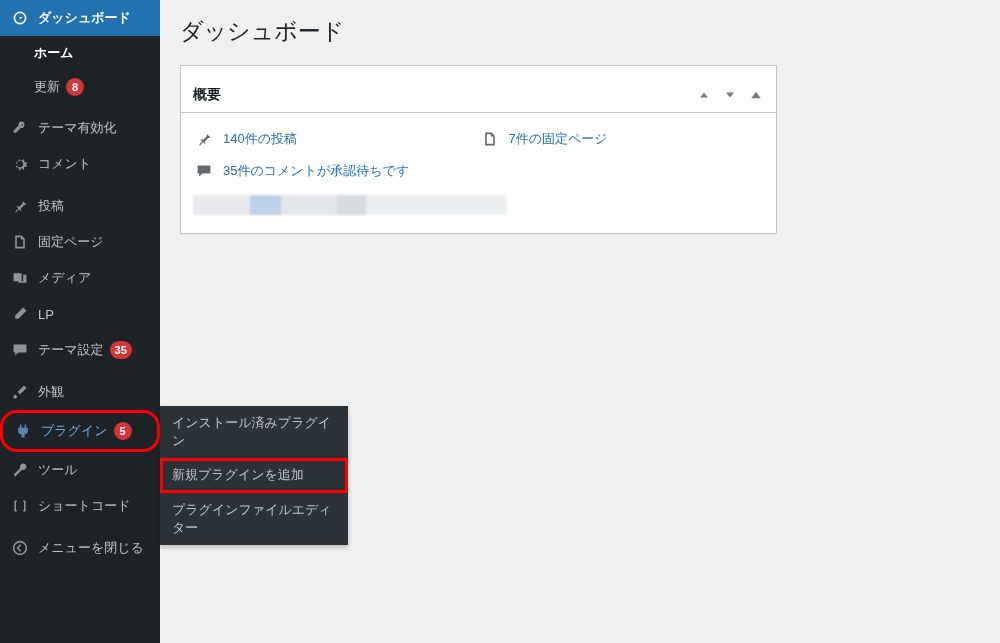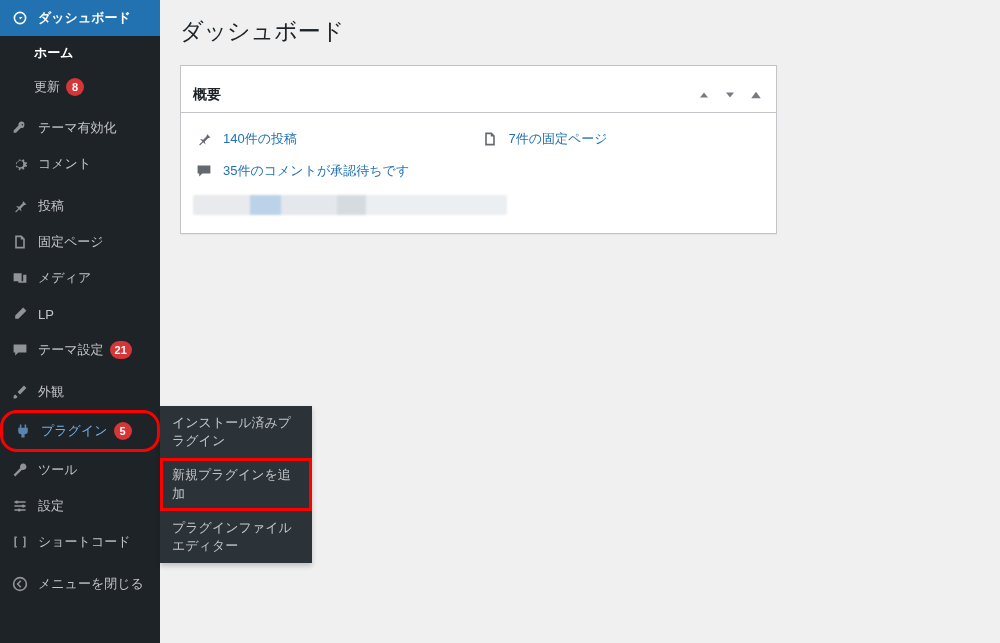--- a/index.html
+++ b/index.html
@@ -12,21 +12,21 @@
 .sidebar-item.submenu.bold { color: #fff; font-weight: 600; }
 .sidebar-item.highlight-red { border: 3px solid #ff0000; }
 .sidebar-item.plugin-selected { color: #72aee6; border-radius: 17px; }
 .sidebar .sep { height: 6px; }
 .sidebar .icon { width: 20px; height: 20px; margin-right: 8px; display: inline-flex; align-items: center; justify-content: center; font-size: 16px; opacity: 0.7; }
 .sidebar-item.active .icon { opacity: 1; }
 .badge { display: inline-flex; align-items: center; justify-content: center; min-width: 18px; height: 18px; padding: 0 5px; margin-left: 6px; border-radius: 9px; background: #d63638; color: #fff; font-size: 11px; font-weight: 600; }
 .active-arrow { position: absolute; right: -8px; top: 50%; transform: translateY(-50%); width: 0; height: 0; border-top: 8px solid transparent; border-bottom: 8px solid transparent; border-right: 8px solid #f0f0f1; }
 
 
-.flyout { position: fixed; left: 160px; top: 406px; width: 152px; background: #2c3338; color: #c3c4c7; box-shadow: 0 3px 5px rgba(0,0,0,.2); }
+.flyout { position: fixed; left: 160px; top: 406px; width: 188px; background: #2c3338; color: #c3c4c7; box-shadow: 0 3px 5px rgba(0,0,0,.2); }
 .flyout-item { padding: 8px 12px; font-size: 13px; line-height: 1.4; cursor: pointer; }
 .flyout-item.highlight-red { border: 3px solid #ff0000; padding: 5px 9px; }
 
 .main { margin-left: 160px; padding: 10px 20px 20px 20px; }
 .page-title { font-size: 23px; font-weight: 400; color: #1d2327; margin: 6px 0 18px 0; }
 
 .panel { background: #fff; border: 1px solid #c3c4c7; box-shadow: 0 1px 1px rgba(0,0,0,.04); }
 .panel-header { display: flex; align-items: center; justify-content: space-between; border-bottom: 1px solid #c3c4c7; padding: 20px 12px 8px 12px; }
 .panel-title { font-size: 14px; font-weight: 700; }
 .panel-controls { display: flex; gap: 10px; color: #787c82; }
@@ -111,21 +111,21 @@
       </span>
     <span>LP</span>
   </div>
   <div class="sidebar-item">
     <span class="icon">
         <svg viewBox="0 0 20 20">
           <path d="M2 3h16v10H8l-4 4v-4H2z"></path>
         </svg>
       </span>
     <span>テーマ設定</span>
-    <span class="badge">21</span>
+    <span class="badge">35</span>
   </div>
   <div class="sep"></div>
   <div class="sidebar-item">
     <span class="icon">
         <svg viewBox="0 0 20 20">
           <path d="M15 2l3 3-8 8-3-3zM4 13l3 3-2 2H2v-3z"></path>
         </svg>
       </span>
     <span>外観</span>
   </div>
@@ -138,31 +138,20 @@
     <span>プラグイン</span>
     <span class="badge">5</span>
   </div>
   <div class="sidebar-item">
     <span class="icon">
         <svg viewBox="0 0 20 20">
           <path d="M14 2a4 4 0 00-3.7 5.5L2 16l2 2 8.5-8.3A4 4 0 1014 2z"></path>
         </svg>
       </span>
     <span>ツール</span>
-  </div>
-  <div class="sidebar-item">
-    <span class="icon">
-        <svg viewBox="0 0 20 20">
-          <path d="M3 4h14v2H3zm0 5h14v2H3zm0 5h14v2H3z"></path>
-          <circle cx="6" cy="5" r="2"></circle>
-          <circle cx="14" cy="10" r="2"></circle>
-          <circle cx="9" cy="15" r="2"></circle>
-        </svg>
-      </span>
-    <span>設定</span>
   </div>
   <div class="sidebar-item">
     <span class="icon">
         <svg viewBox="0 0 20 20">
           <path d="M6 3H3v14h3v-2H5V5h1zm8 0h3v14h-3v-2h1V5h-1z"></path>
         </svg>
       </span>
     <span>ショートコード</span>
   </div>
   <div class="sep"></div>

